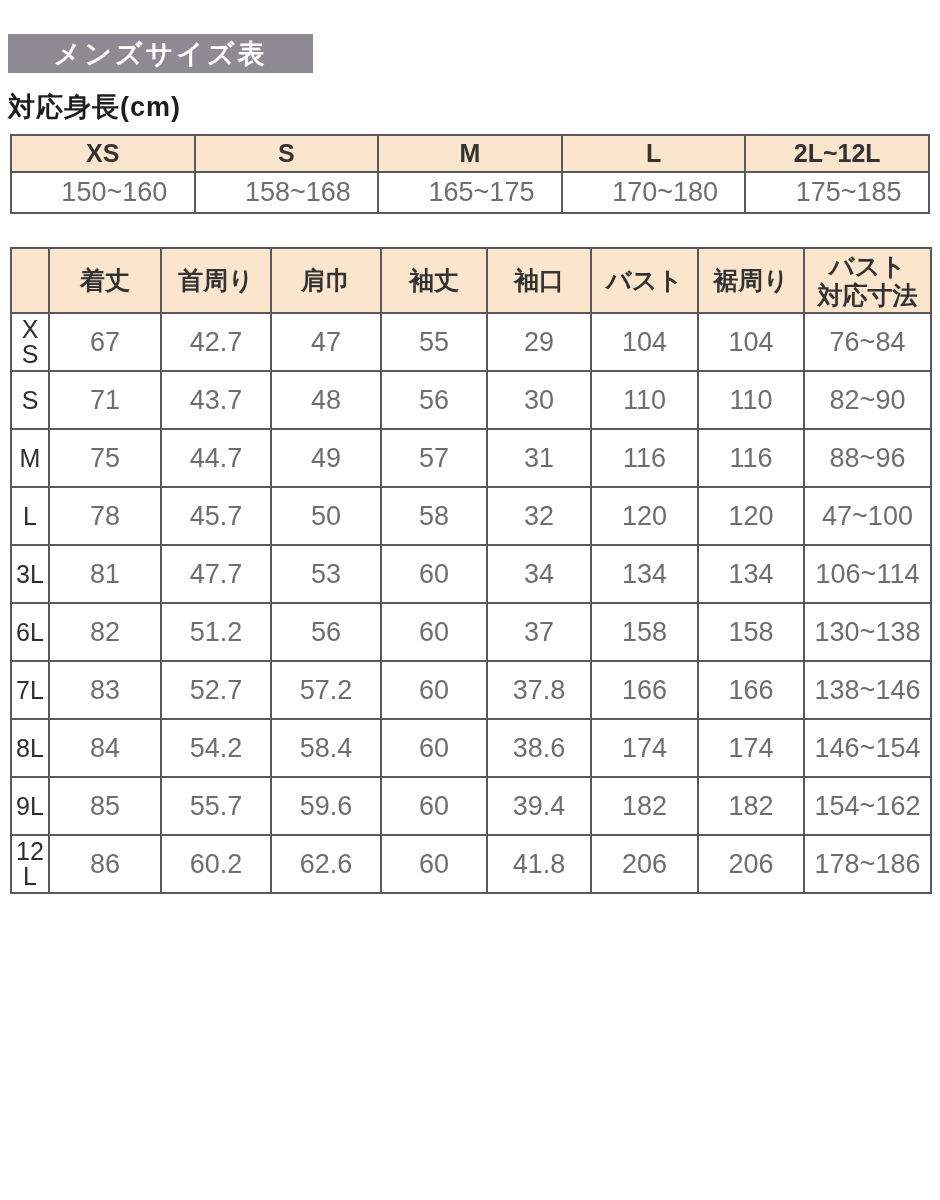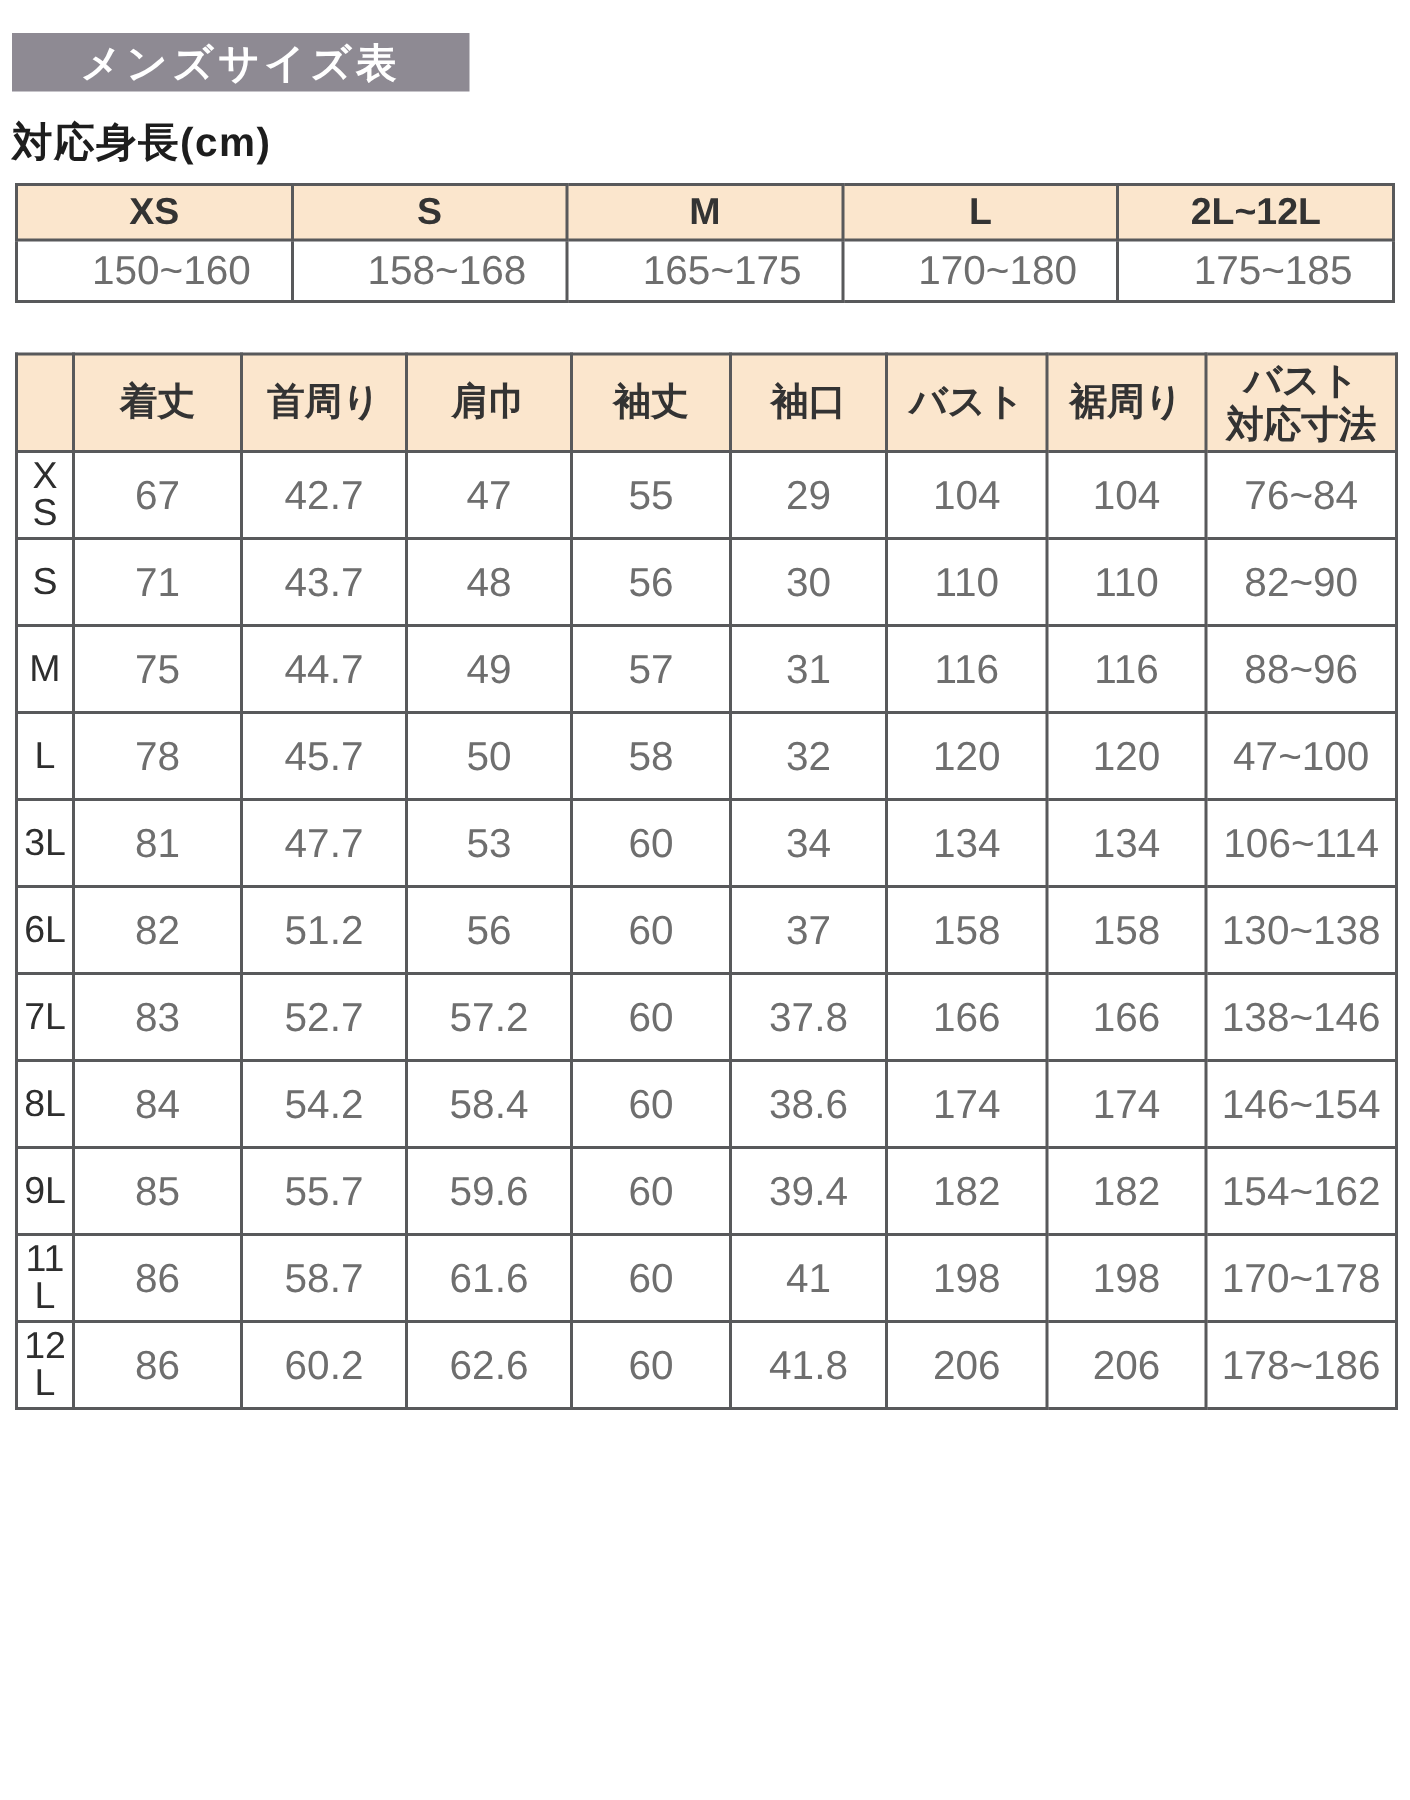--- a/index.html
+++ b/index.html
@@ -9,21 +9,21 @@
     --value-text:#6e6e6e;
     --label-text:#2e2e2e;
   }
   *{box-sizing:border-box;}
   html,body{margin:0;padding:0;}
   body{
     width:940px;height:1200px;background:#ffffff;
     font-family:"Liberation Sans","DejaVu Sans",sans-serif;
   }
   .banner{
-    margin:22px 0 0 8px;width:305px;height:39px;
+    margin:34px 0 0 8px;width:305px;height:39px;
     background:var(--banner-bg);color:#ffffff;
     font-size:27px;font-weight:bold;letter-spacing:3px;
     display:flex;align-items:center;justify-content:center;
   }
   .subtitle{
     margin:16px 5px 9px 8px;font-size:27px;font-weight:bold;
     color:#1d1d1d;letter-spacing:1px;
   }
   table{
     margin-left:10px;width:920px;border-collapse:collapse;table-layout:fixed;
@@ -205,31 +205,20 @@
         <td class="val">85</td>
         <td class="val">55.7</td>
         <td class="val">59.6</td>
         <td class="val">60</td>
         <td class="val">39.4</td>
         <td class="val">182</td>
         <td class="val">182</td>
         <td class="val">154~162</td>
       </tr>
       <tr>
-        <th class="row-head">11L</th>
-        <td class="val">86</td>
-        <td class="val">58.7</td>
-        <td class="val">61.6</td>
-        <td class="val">60</td>
-        <td class="val">41</td>
-        <td class="val">198</td>
-        <td class="val">198</td>
-        <td class="val">170~178</td>
-      </tr>
-      <tr>
         <th class="row-head">12L</th>
         <td class="val">86</td>
         <td class="val">60.2</td>
         <td class="val">62.6</td>
         <td class="val">60</td>
         <td class="val">41.8</td>
         <td class="val">206</td>
         <td class="val">206</td>
         <td class="val">178~186</td>
       </tr>

